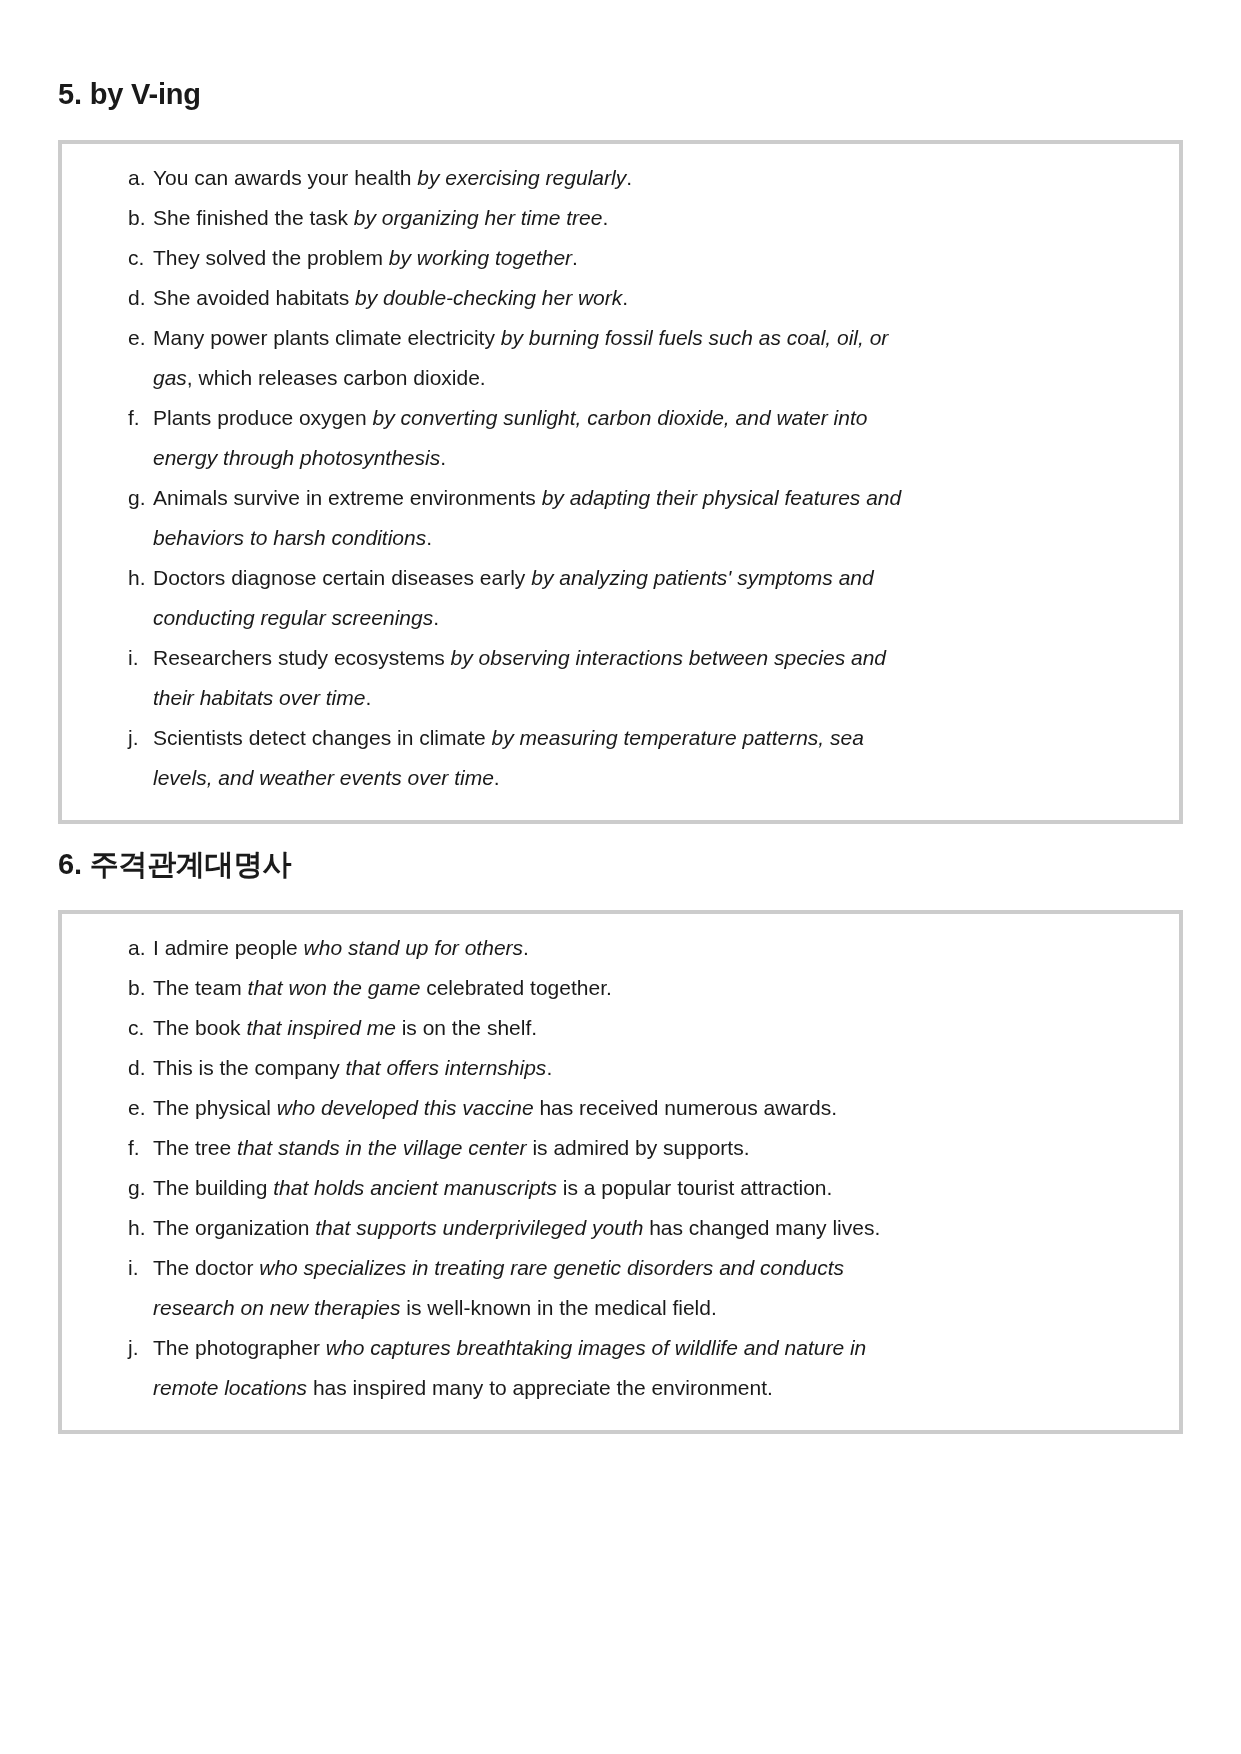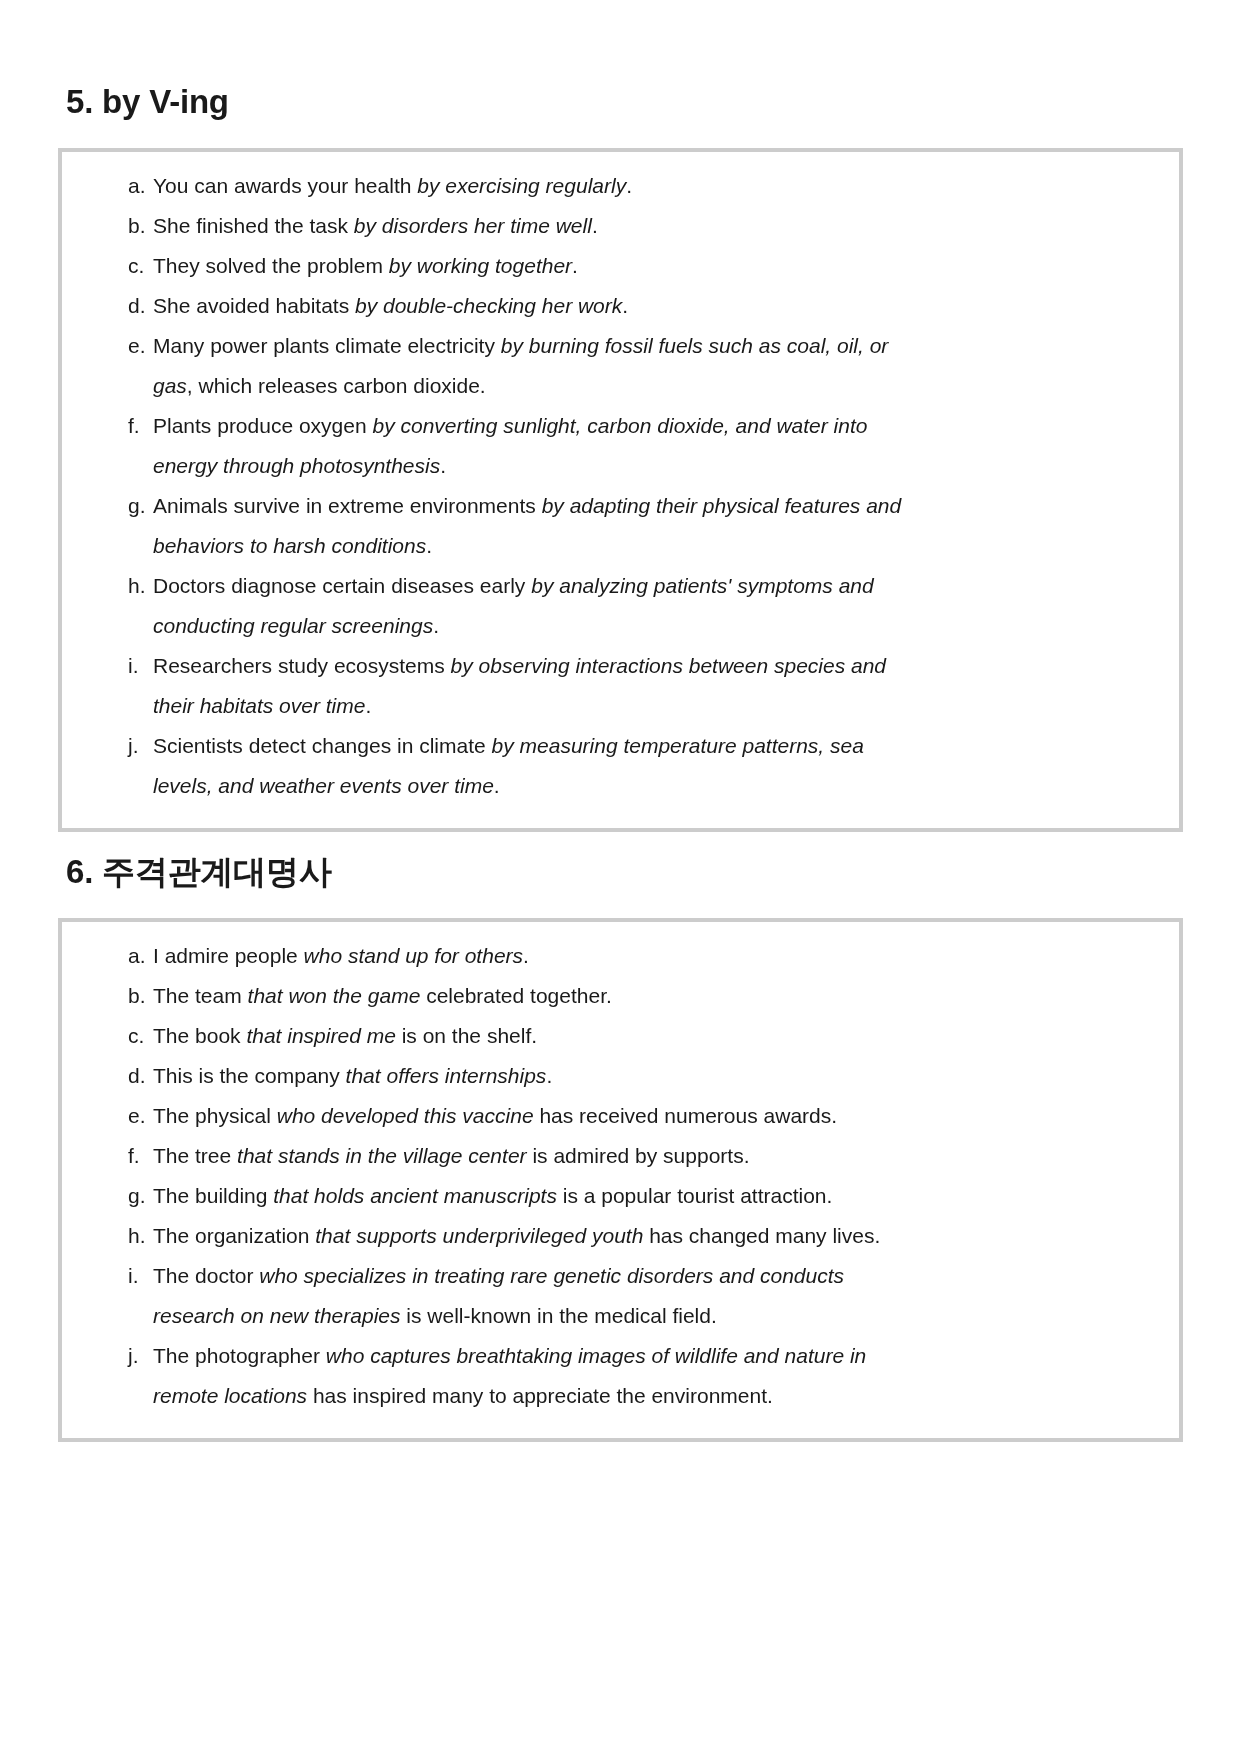--- a/index.html
+++ b/index.html
@@ -15,24 +15,24 @@
     -webkit-font-smoothing: antialiased;
   }
   .page {
     box-sizing: border-box;
     width: 1241px;
     height: 1754px;
     padding: 76px 58px 0 58px;
     overflow: hidden;
   }
   .heading {
-    font-size: 33px;
+    font-size: 29px;
     line-height: 36px;
     font-weight: 700;
-    margin: 8px;
+    margin: 0;
     letter-spacing: -0.2px;
   }
   .section-6 .heading {
     margin-top: 22px;
   }
   .example-box {
     border: 4px solid var(--border, #cccccc);
     margin-top: 28px;
     background: #ffffff;
   }
@@ -66,21 +66,21 @@
   <section class="section-5">
     <h2 class="heading">5. by V-ing</h2>
     <div class="example-box">
       <ol class="example-list">
           <li>
             <span class="letter">a.</span>
             <span class="content"><span>You can awards your health </span><em>by exercising regularly</em><span>.</span></span>
           </li>
           <li>
             <span class="letter">b.</span>
-            <span class="content"><span>She finished the task </span><em>by disorders her time well</em><span>.</span></span>
+            <span class="content"><span>She finished the task </span><em>by organizing her time tree</em><span>.</span></span>
           </li>
           <li>
             <span class="letter">c.</span>
             <span class="content"><span>They solved the problem </span><em>by working together</em><span>.</span></span>
           </li>
           <li>
             <span class="letter">d.</span>
             <span class="content"><span>She avoided habitats </span><em>by double-checking her work</em><span>.</span></span>
           </li>
           <li>

